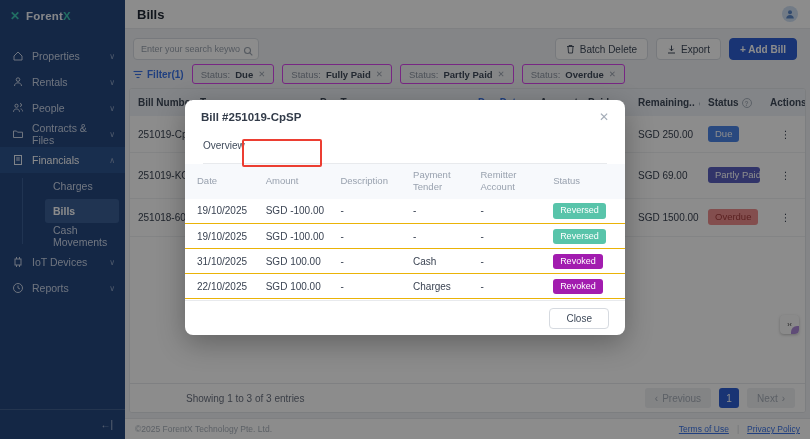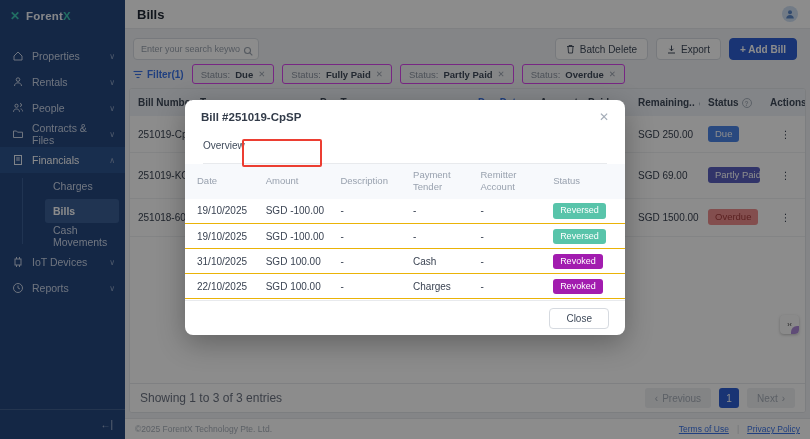--- a/index.html
+++ b/index.html
@@ -56,21 +56,21 @@
   .info-circle { display:inline-flex; align-items:center; justify-content:center; width:10px; height:10px; border:1px solid #a8b0bc; border-radius:50%; font-size:6.5px; color:#a8b0bc; margin-left:3px; vertical-align:middle; }
   .badge { display:inline-block; border-radius:3px; font-size:9.5px; padding:2px 7px; line-height:1.25; color:#fff; }
   .badge.due { background:#4b86e8; }
   .badge.partly { background:#5a5fc0; width:52px; word-break:break-all; }
   .badge.overdue { background:#ef8e8e; color:#a63d3d; }
   .badge.reversed { background:#58c4aa; font-size:9px; }
   .badge.revoked { background:#a21caf; font-size:9px; }
   .ellipsis { font-size:11px; color:#475569; text-align:center; cursor:pointer; letter-spacing:0; }
 
   .pagination { position:absolute; bottom:0; left:0; right:0; height:29px; border-top:1px solid #e8eaed; background:#fff; display:flex; align-items:center; justify-content:space-between; padding:0 10px; }
-  .pg-summary { font-size:12px; color:#6b7280; }
+  .pg-summary { font-size:10px; color:#6b7280;margin-left:46px; }
   .pg-controls { display:flex; align-items:center; gap:8px; }
   .pg-btn { height:20px; display:inline-flex; align-items:center; gap:4px; background:#eef0f3; color:#a7aeb8; border-radius:3px; font-size:10px; padding:0 10px; cursor:pointer; }
   .pg-current { height:20px; width:20px; display:inline-flex; align-items:center; justify-content:center; background:#2e5fd4; color:#fff; border-radius:3px; font-size:10px; cursor:pointer; }
 
   .footer { position:absolute; bottom:0; left:0; right:0; height:21px; background:#fff; border-top:1px solid #e6e8eb; display:flex; align-items:center; justify-content:space-between; padding:0 10px; }
   .copyright { font-size:8.5px; color:#a8b0ba; }
   .footer-links { display:flex; align-items:center; gap:8px; font-size:8.5px; }
   .footer-links a { color:#3b74e8; text-decoration:underline; cursor:pointer; }
   .footer-links .sep { color:#d1d5db; }
 

